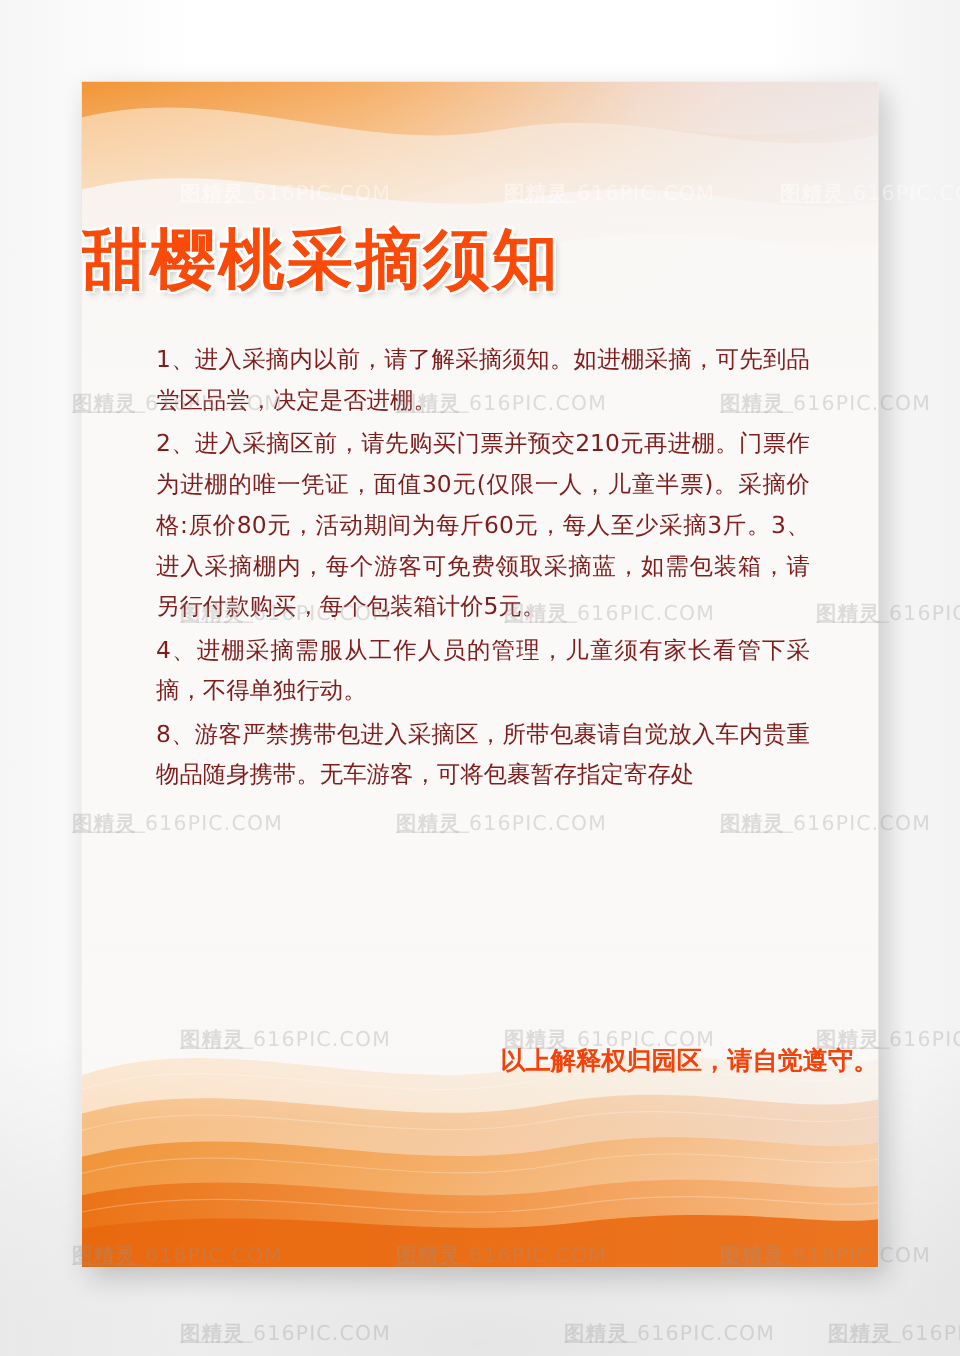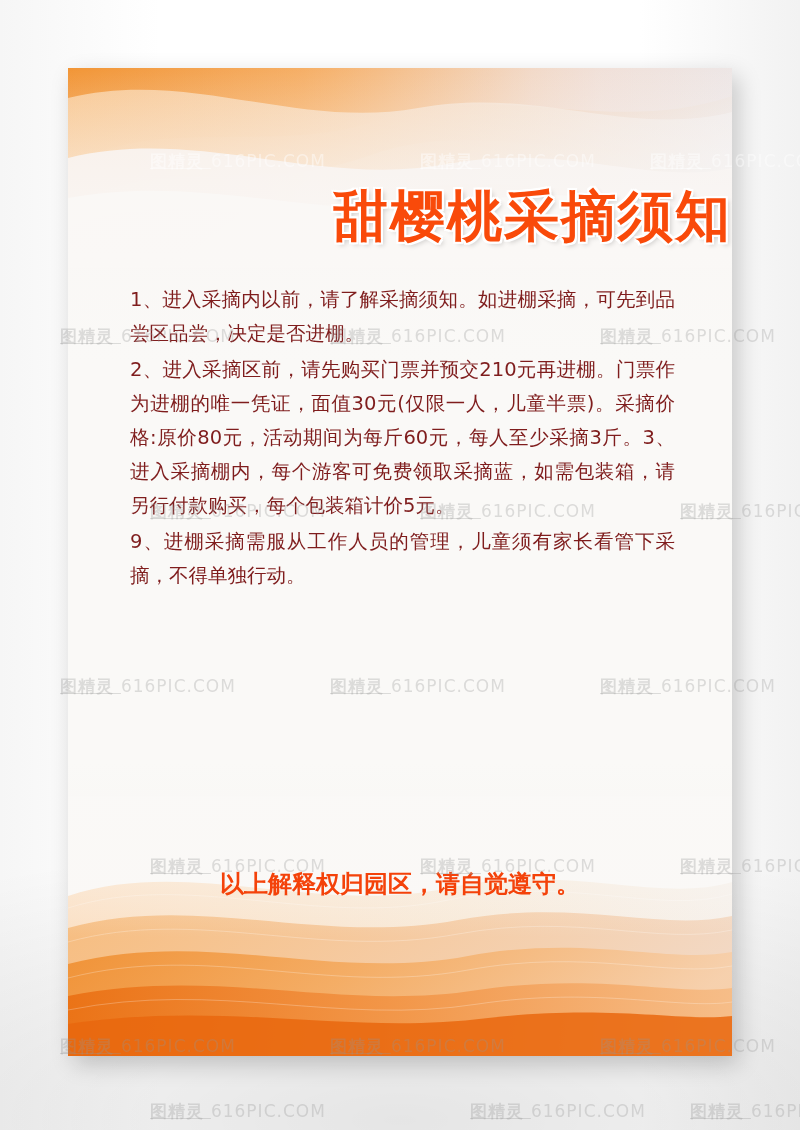--- a/index.html
+++ b/index.html
@@ -73,21 +73,21 @@
     left: 0; top: 0;
     width: 100%;
     height: 100%;
   }
 
   .poster-title {
     position: absolute;
     top: 118px;
     left: 0;
     width: 100%;
-    text-align: right;
+    text-align: left;
     font-size: 55px;
     line-height: 1.1;
     font-weight: bold;
     letter-spacing: 2px;
     color: #f94a0a;
     text-shadow:
       2px 0 0 #ffffff, -2px 0 0 #ffffff,
       0 2px 0 #ffffff, 0 -2px 0 #ffffff,
       2px 2px 0 #ffffff, -2px -2px 0 #ffffff,
       2px -2px 0 #ffffff, -2px 2px 0 #ffffff,
@@ -109,24 +109,24 @@
   .body-text p {
     margin: 0 0 2px 0;
     text-indent: 0;
   }
 
   .footer-note {
     position: absolute;
     left: 0;
     top: 800px;
     width: 100%;
-    text-align: center;
+    text-align: right;
     color: #f4420a;
     font-weight: bold;
-    font-size: 24px;
+    font-size: 21px;
     line-height: 32px;
     font-family: "DejaVu Sans", "Liberation Sans", sans-serif;
   }
 
   
   .wm {
     position: absolute;
     color: rgba(150,150,150,0.30);
     font-size: 17px;
     font-family: "DejaVu Sans", "Liberation Sans", sans-serif;
@@ -220,21 +220,22 @@
     </div>
 
     <div class="paper"></div>
 
     <div class="content">
       <h1 class="poster-title">甜樱桃采摘须知</h1>
 
       <div class="body-text">
         <p>1、进入采摘内以前，请了解采摘须知。如进棚采摘，可先到品尝区品尝，决定是否进棚。</p>
         <p>2、进入采摘区前，请先购买门票并预交210元再进棚。门票作为进棚的唯一凭证，面值30元(仅限一人，儿童半票)。采摘价格:原价80元，活动期间为每斤60元，每人至少采摘3斤。3、进入采摘棚内，每个游客可免费领取采摘蓝，如需包装箱，请另行付款购买，每个包装箱计价5元。</p>
-        <p>9、进棚采摘需服从工作人员的管理，儿童须有家长看管下采摘，不得单独行动。</p>
+        <p>4、进棚采摘需服从工作人员的管理，儿童须有家长看管下采摘，不得单独行动。</p>
+        <p>8、游客严禁携带包进入采摘区，所带包裹请自觉放入车内贵重物品随身携带。无车游客，可将包裹暂存指定寄存处</p>
       </div>
 
       <div class="footer-note">
         <div>以上解释权归园区，请自觉遵守。</div>
       </div>
     </div>
   </div>
 
   <div id="wm-layer">
       <div class="wm light" style="left: 150px; top: 150px;"><span class="cn">图精灵  </span><span>616PIC.COM</span></div>

